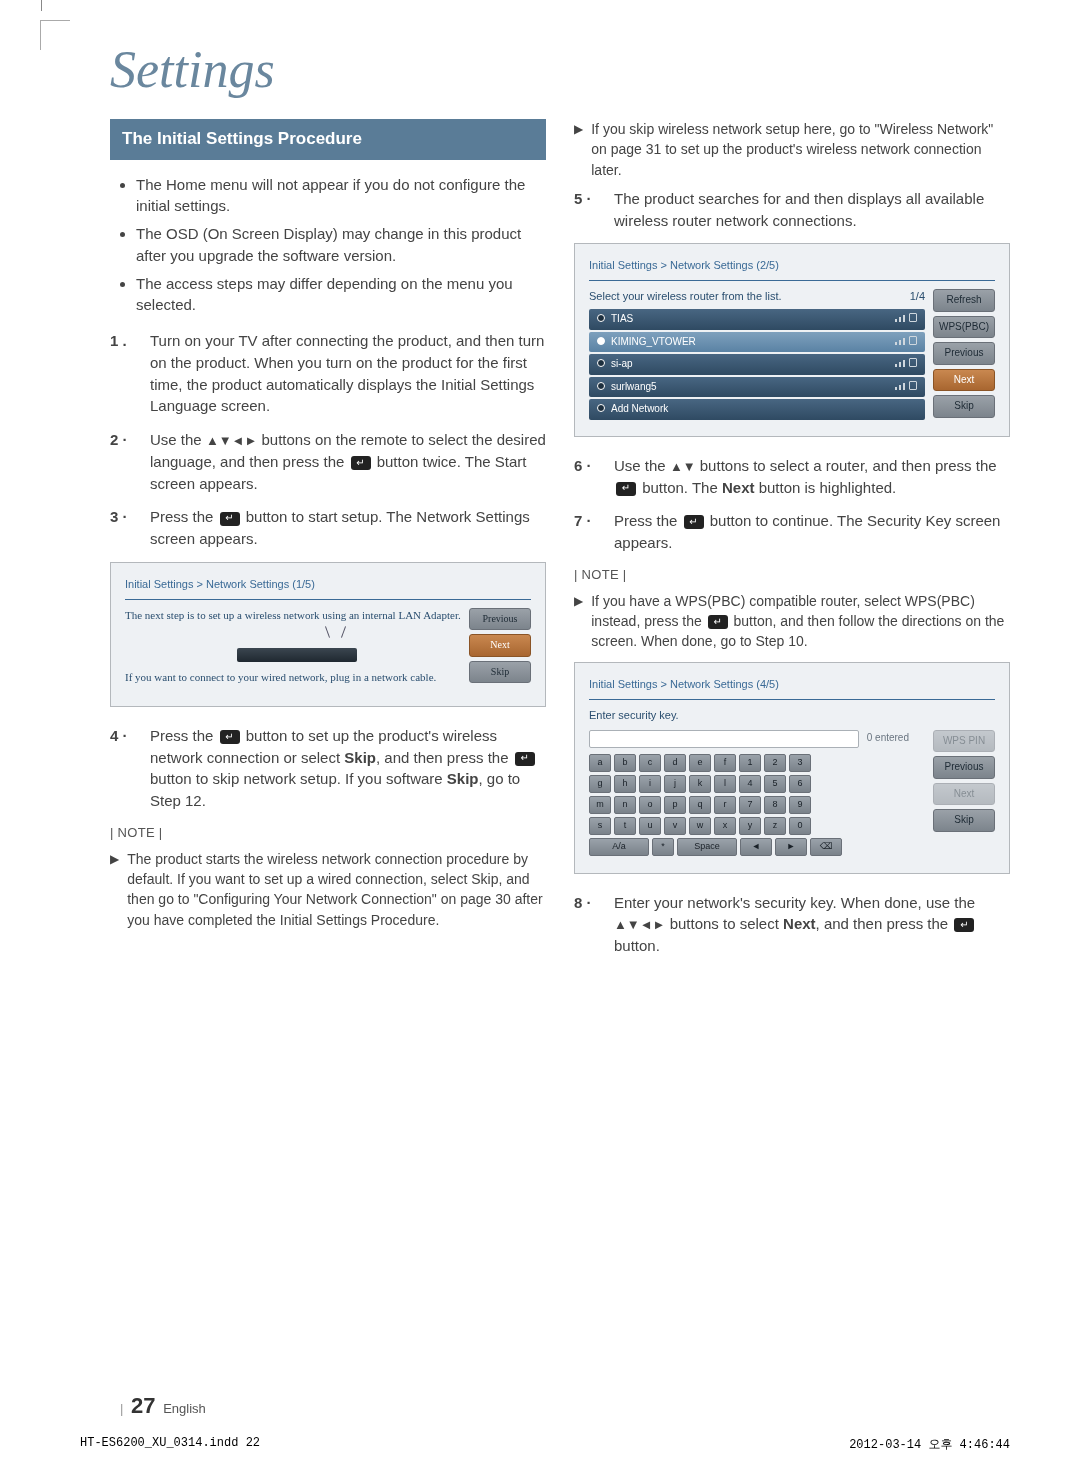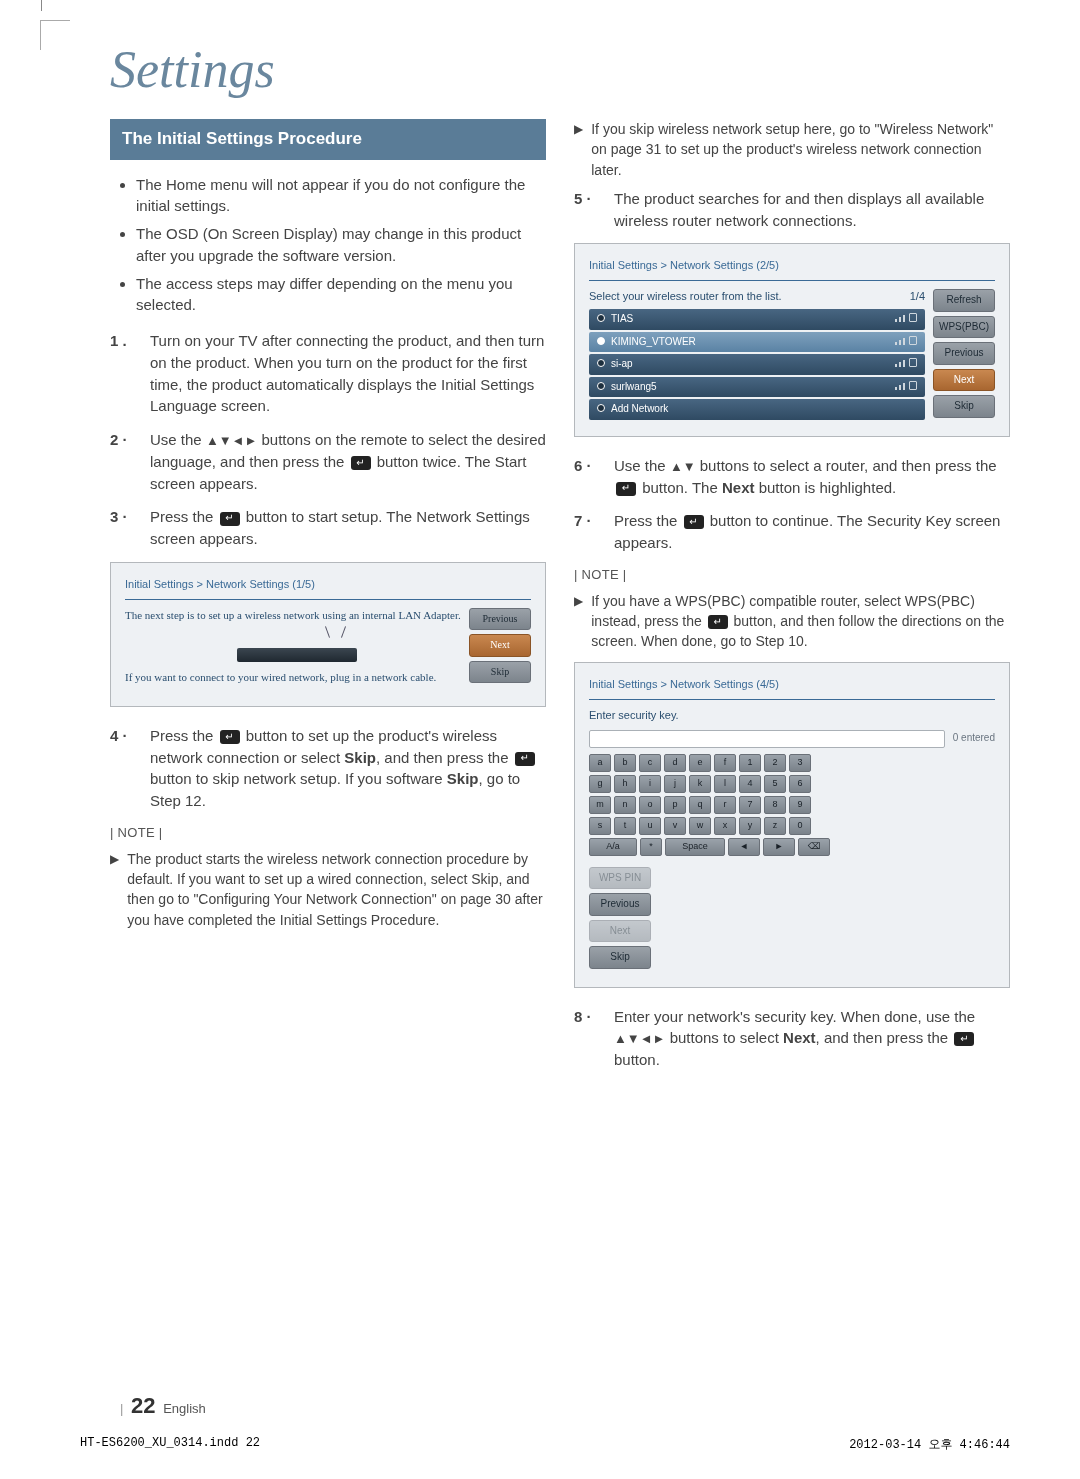--- a/index.html
+++ b/index.html
@@ -207,33 +207,33 @@
   .kb-input-row { display: flex; justify-content: space-between; align-items: center; margin-bottom: 6px; }
   .kb-input {
     flex: 1;
     background: #fff;
     border: 1px solid #aab0b6;
     height: 18px;
     border-radius: 2px;
     margin-right: 8px;
   }
   .kb-entered { color: #6a7580; font-size: 10px; }
-  .kb-wrap { display: flex; gap: 8px; flex-direction: column; }
+  .kb-wrap { display: flex; gap: 24px; }
   .kb-grid { flex: 1; }
   .kb-row { display: flex; gap: 3px; margin-bottom: 3px; }
   .key {
     background: linear-gradient(#9aa2aa,#7a828a);
     color: #1a2128;
     border: 1px solid #6a7078;
     border-radius: 2px;
     font-size: 9px;
     width: 22px; height: 18px;
     display: flex; align-items: center; justify-content: center;
   }
-  .key.wide { width: 48px; }
+  .key.wide { width: 60px; }
   .key.wider { width: 60px; }
   .key.xw { width: 32px; }
   .page-num {
     position: absolute;
     bottom: 60px;
     left: 120px;
     font-size: 13px;
     color: #555;
   }
   .page-num .pn { font-size: 22px; font-weight: bold; color: #333; margin: 0 4px; }
@@ -498,21 +498,21 @@
             <span>Enter your network's security key. When done, use the </span><span class="arrows">▲▼◄►</span><span> buttons to select </span><b>Next</b><span>, and then press the </span><span class="enter-icon"></span><span> button.</span>
           </span>
         </div>
       </div>
 
     </div>
   </div>
 
   <div class="page-num">
     <span class="bar">|</span>
-    <span class="pn">22</span>
+    <span class="pn">27</span>
     <span>English</span>
   </div>
 
   <div class="footer">
     <span>HT-ES6200_XU_0314.indd   22</span>
     <span>2012-03-14   오후 4:46:44</span>
   </div>
 </div>
 
 </body></html>

